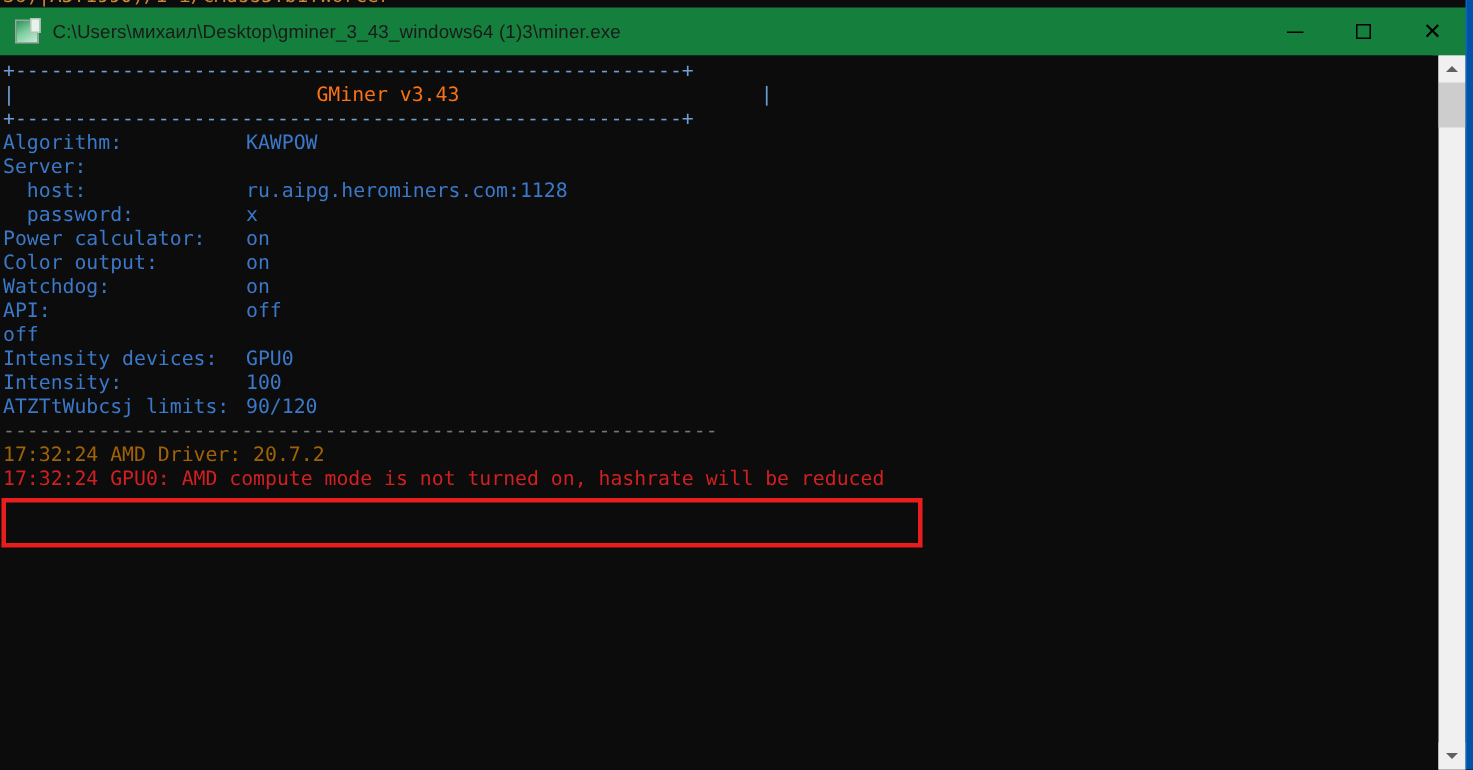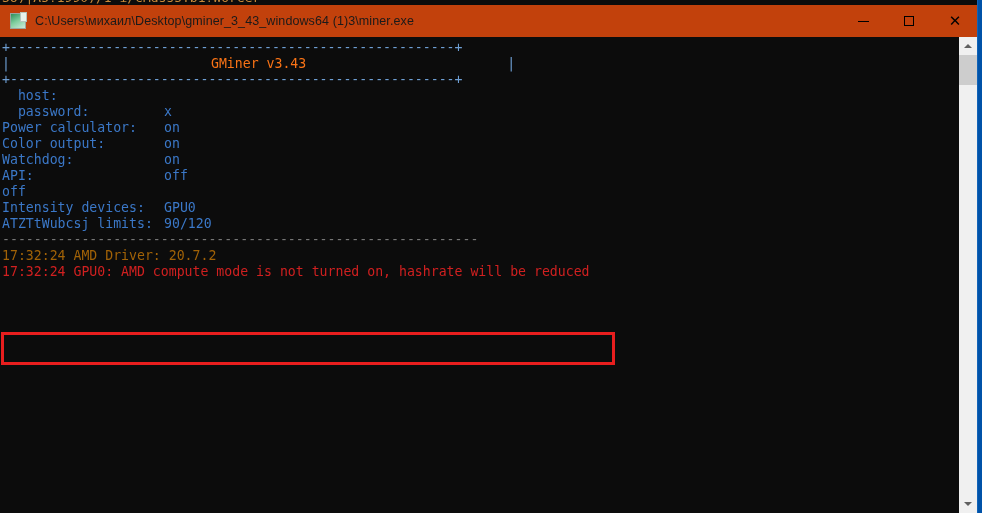--- a/index.html
+++ b/index.html
@@ -59,21 +59,21 @@
     white-space: pre;
     font-family: "DejaVu Sans Mono", monospace;
   }
 
   
   #titlebar {
     position: absolute;
     left: 0; top: 5px;
     width: 978px;
     height: 32px;
-    background: #c2410c;
+    background: #15803d;
     display: flex;
     align-items: center;
   }
   #title-icon {
     width: 16px; height: 16px;
     margin-left: 10px;
     margin-right: 9px;
     position: relative;
     flex: none;
   }
@@ -247,28 +247,31 @@
     <div class="row">
       <span class="c-frame">|</span>
       <span class="c-white" style="display:inline-block;width:0;"></span>
       <span class="c-white" style="margin-left:201px;">GMiner v3.43</span>
       <span class="c-frame" style="margin-left:201px;">|</span>
     </div>
 
     <div class="boxline c-frame">+--------------------------------------------------------+</div>
 
     <div id="config-list">
-        <div class="row"><span class="lbl c-blue">  host:</span></div>
+        <div class="row"><span class="lbl c-blue">Algorithm:</span><span class="c-blue">KAWPOW</span></div>
+        <div class="row"><span class="lbl c-blue">Server:</span><span class="c-blue"></span></div>
+        <div class="row"><span class="lbl c-blue">  host:</span><span class="c-blue">ru.aipg.herominers.com:1128</span></div>
         <div class="row"><span class="lbl c-blue">  password:</span><span class="c-blue">x</span></div>
         <div class="row"><span class="lbl c-blue">Power calculator:</span><span class="c-blue">on</span></div>
         <div class="row"><span class="lbl c-blue">Color output:</span><span class="c-blue">on</span></div>
         <div class="row"><span class="lbl c-blue">Watchdog:</span><span class="c-blue">on</span></div>
         <div class="row"><span class="lbl c-blue">API:</span><span class="c-blue">off</span></div>
         <div class="row"><span class="c-blue">off</span></div>
         <div class="row"><span class="lbl c-blue">Intensity devices:</span><span class="c-blue">GPU0</span></div>
+        <div class="row"><span class="lbl c-blue">Intensity:</span><span class="c-blue">100</span></div>
         <div class="row"><span class="lbl c-blue">ATZTtWubcsj limits:</span><span class="c-blue">90/120</span></div>
       </div>
 
     <div class="line c-gray">------------------------------------------------------------</div>
 
     <div id="log-list">
         <div class="line c-yellow">17:32:24 AMD Driver: 20.7.2</div>
         <div class="line c-red">17:32:24 GPU0: AMD compute mode is not turned on, hashrate will be reduced</div>
       </div>
 

